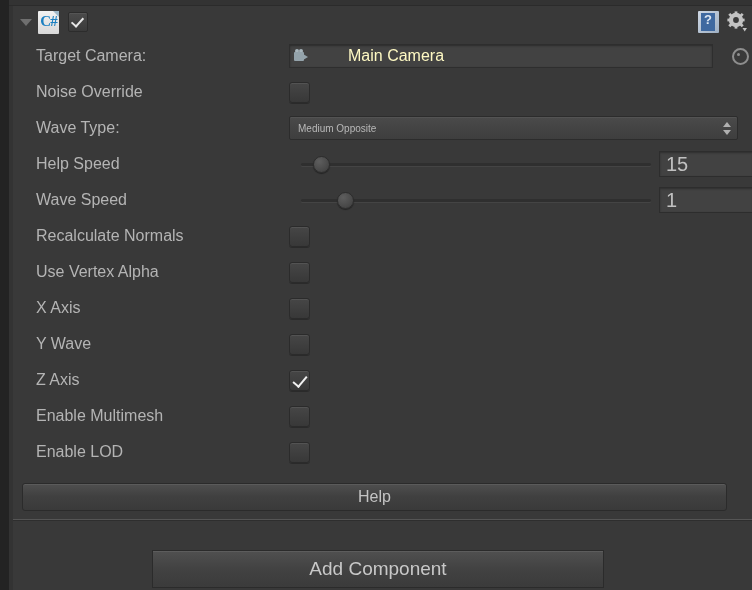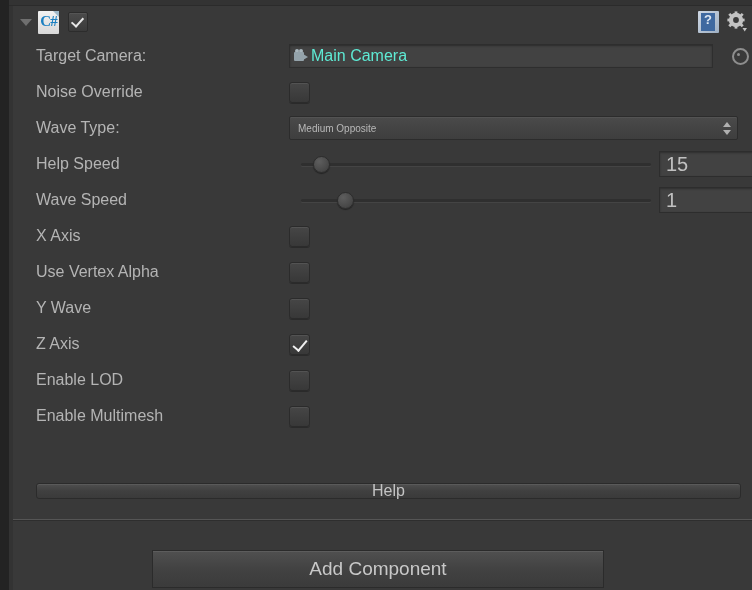--- a/index.html
+++ b/index.html
@@ -215,22 +215,23 @@
   }
   .cam-icon .reel2 {
     position: absolute;
     left: 6px; top: 0px;
     width: 4px; height: 4px;
     border-radius: 50%;
     background: #a8b6bd;
   }
   .objfield-text {
     font-size: 16px;
-    color: #5eead4;
+    color: #fef9c3;
     white-space: nowrap;
+    margin-left: 37px;
   }
   .picker {
     position: absolute;
     left: 718px;
     width: 18px; height: 18px;
     display: flex; align-items: center; justify-content: center;
   }
   .picker .ring {
     width: 13px; height: 13px;
     border-radius: 50%;
@@ -346,24 +347,24 @@
   }
   .numfield span {
     padding-left: 6px;
     font-size: 20px;
     color: #c0c0c0;
   }
 
   
   .help-btn {
     position: absolute;
-    left: 36px;
+    left: 22px;
     top: 483px;
     width: 705px;
-    height: 16px;
+    height: 28px;
     background: linear-gradient(180deg,#4f4f4f 0%, #404040 48%, #3a3a3a 100%);
     border: 1px solid #2b2b2b;
     border-radius: 3px;
     box-shadow: inset 0 1px 0 rgba(255,255,255,.07);
     display: flex;
     align-items: center;
     justify-content: center;
     font-size: 16px;
     color: #c4c4c4;
     box-sizing: border-box;
@@ -502,58 +503,64 @@
       <div class="label">Wave Speed</div>
       <div class="slider">
         <div class="track"></div>
         <div class="knob" style="left:36px"></div>
       </div>
       <div class="numfield">
         <span>1</span>
       </div>
     </div>
 
+    <div class="row">
+      <div class="label">Recalculate Normals</div>
+      <div class="field-col">
+          <div class="cbx"></div>
+        </div>
+    </div>
+
+    <div class="row">
+      <div class="label">Use Vertex Alpha</div>
+      <div class="field-col">
+          <div class="cbx"></div>
+        </div>
+    </div>
 
     <div class="row">
       <div class="label">X Axis</div>
       <div class="field-col">
           <div class="cbx"></div>
         </div>
     </div>
 
     <div class="row">
-      <div class="label">Use Vertex Alpha</div>
+      <div class="label">Y Wave</div>
       <div class="field-col">
           <div class="cbx"></div>
         </div>
     </div>
 
     <div class="row">
-      <div class="label">Y Wave</div>
+      <div class="label">Z Axis</div>
+      <div class="field-col">
+          <div class="cbx checked"></div>
+        </div>
+    </div>
+
+    <div class="row">
+      <div class="label">Enable Multimesh</div>
       <div class="field-col">
           <div class="cbx"></div>
         </div>
     </div>
 
     <div class="row">
-      <div class="label">Z Axis</div>
-      <div class="field-col">
-          <div class="cbx checked"></div>
-        </div>
-    </div>
-
-    <div class="row">
       <div class="label">Enable LOD</div>
-      <div class="field-col">
-          <div class="cbx"></div>
-        </div>
-    </div>
-
-    <div class="row">
-      <div class="label">Enable Multimesh</div>
       <div class="field-col">
           <div class="cbx"></div>
         </div>
     </div>
 
   </div>
 
   <div class="help-btn">Help</div>
 
   <div class="divider"></div>

